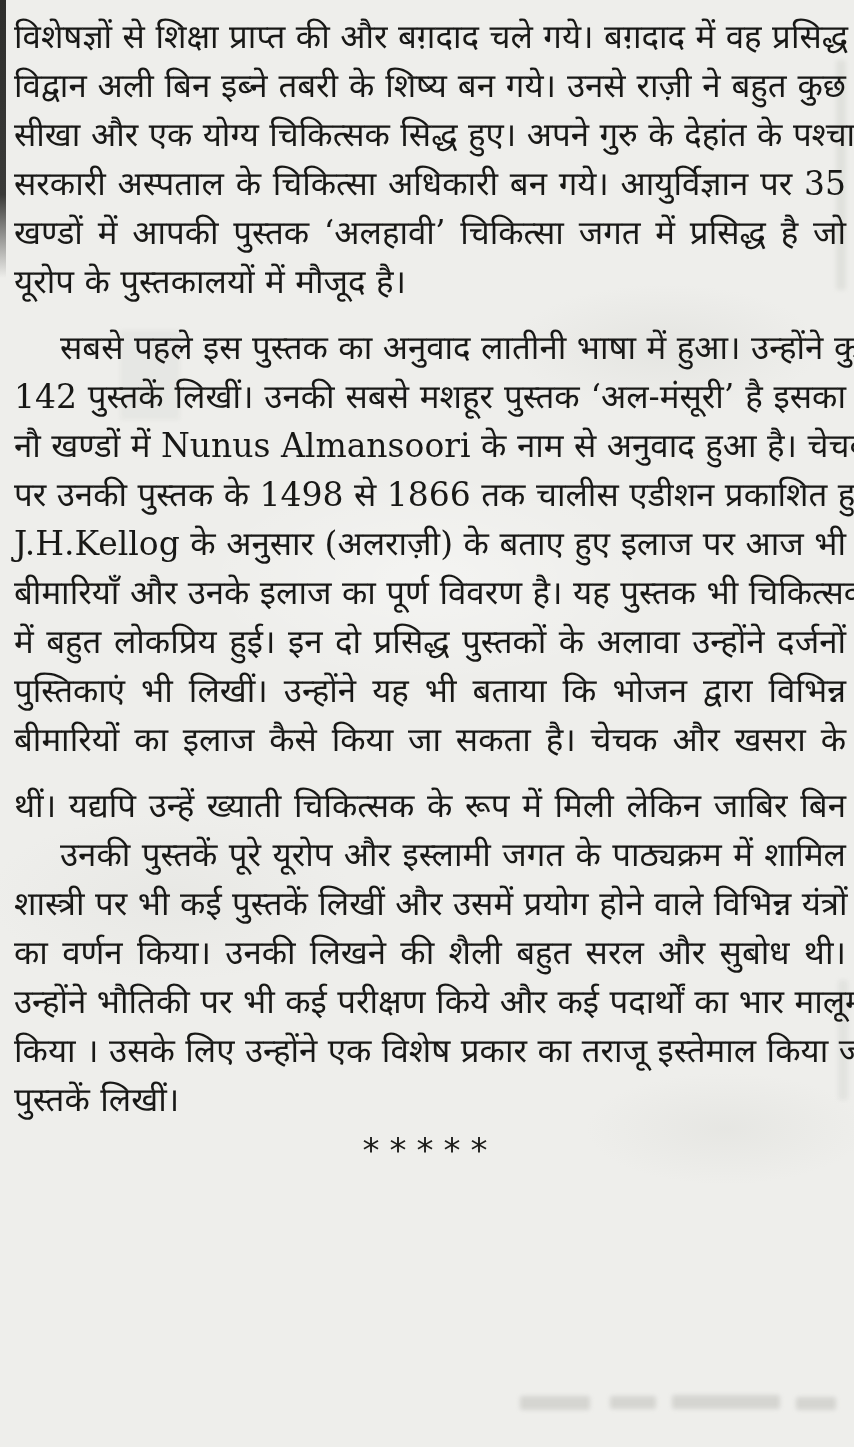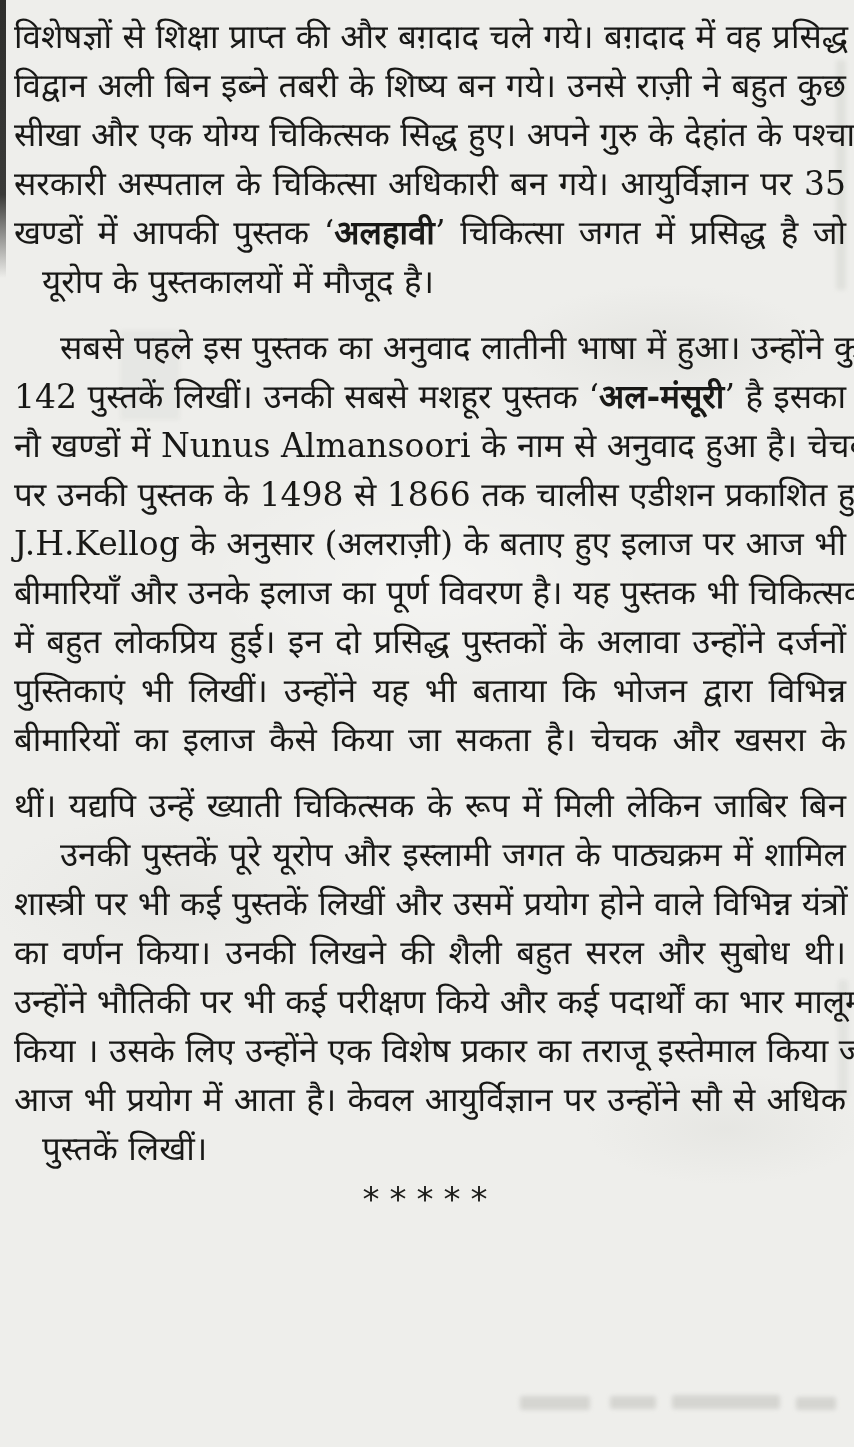--- a/index.html
+++ b/index.html
@@ -36,23 +36,23 @@
   .page{
     position:absolute;left:14px;top:12px;width:832px;
   }
   .para{margin:0 0 0 0;}
   .para + .para{margin-top:17px;}
   .line{
     font-size:33px;line-height:49px;
     text-align:justify;text-align-last:justify;
     white-space:nowrap;letter-spacing:0px;
   }
-  .line.nj{text-align-last:auto;margin-left:28px;}
+  .line.nj{text-align-last:auto;}
   .line.ind{padding-left:46px;}
-  .b{font-weight:bold;}
+  .b{font-weight:normal;}
   .footer-divider{
     margin-top:6px;text-align:center;
     font-size:34px;letter-spacing:10px;
     font-family:"DejaVu Sans","Liberation Sans",sans-serif;
     color:#1c1c1a;
   }
 </style>
 </head>
 <body>
 
@@ -86,17 +86,16 @@
       <div class="line"><span>पुस्तिकाएं भी लिखीं। उन्होंने यह भी बताया कि भोजन द्वारा विभिन्न</span></div>
       <div class="line"><span>बीमारियों का इलाज कैसे किया जा सकता है। चेचक और खसरा के</span></div>
     </div>
   <div class="para">
       <div class="line"><span>थीं। यद्यपि उन्हें ख्याती चिकित्सक के रूप में मिली लेकिन जाबिर बिन</span></div>
       <div class="line ind"><span>उनकी पुस्तकें पूरे यूरोप और इस्लामी जगत के पाठ्यक्रम में शामिल</span></div>
       <div class="line"><span>शास्त्री  पर भी कई पुस्तकें लिखीं और उसमें प्रयोग होने वाले विभिन्न यंत्रों</span></div>
       <div class="line"><span>का वर्णन किया। उनकी लिखने की शैली बहुत सरल और सुबोध थी।</span></div>
       <div class="line"><span>उन्होंने भौतिकी पर भी कई परीक्षण किये और कई पदार्थों का भार मालूम</span></div>
       <div class="line"><span>किया । उसके लिए उन्होंने एक विशेष प्रकार का तराजू इस्तेमाल किया जो</span></div>
-      <div class="line"><span>आज भी प्रयोग में आता है। केवल आयुर्विज्ञान पर उन्होंने सौ से अधिक</span></div>
       <div class="line nj"><span>पुस्तकें लिखीं।</span></div>
     </div>
   <div class="footer-divider">*****</div>
 </main>
 
 </body></html>

